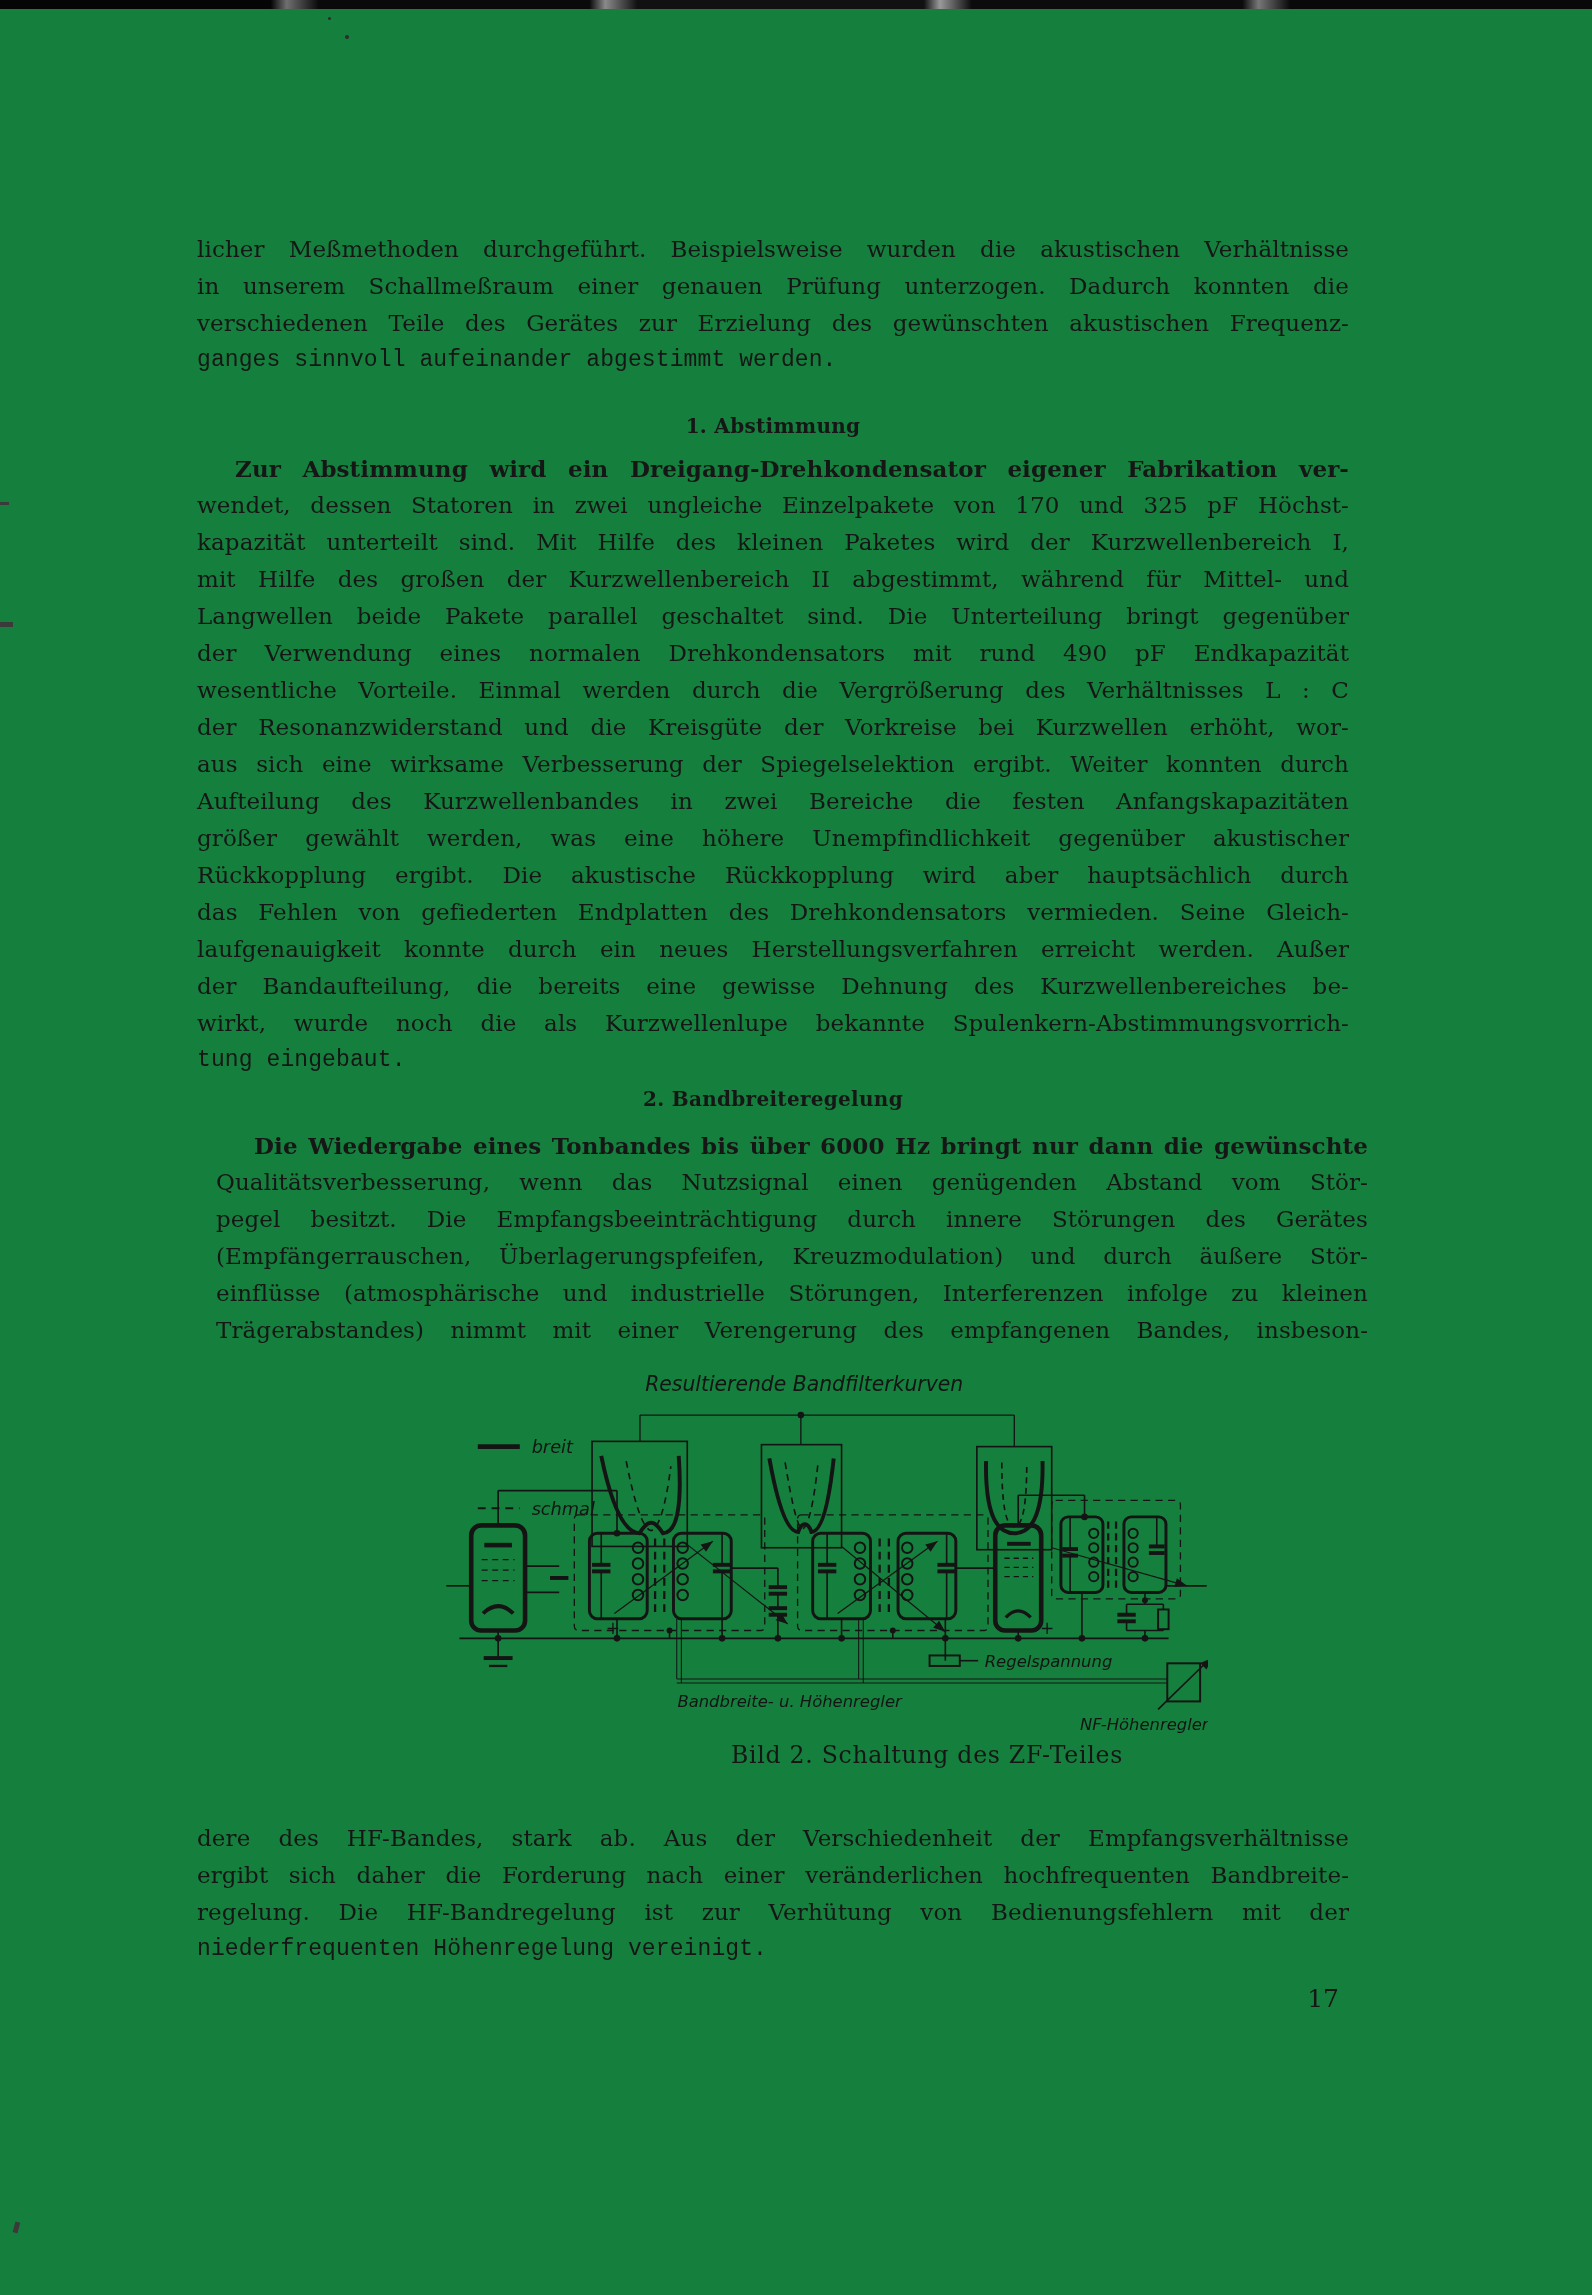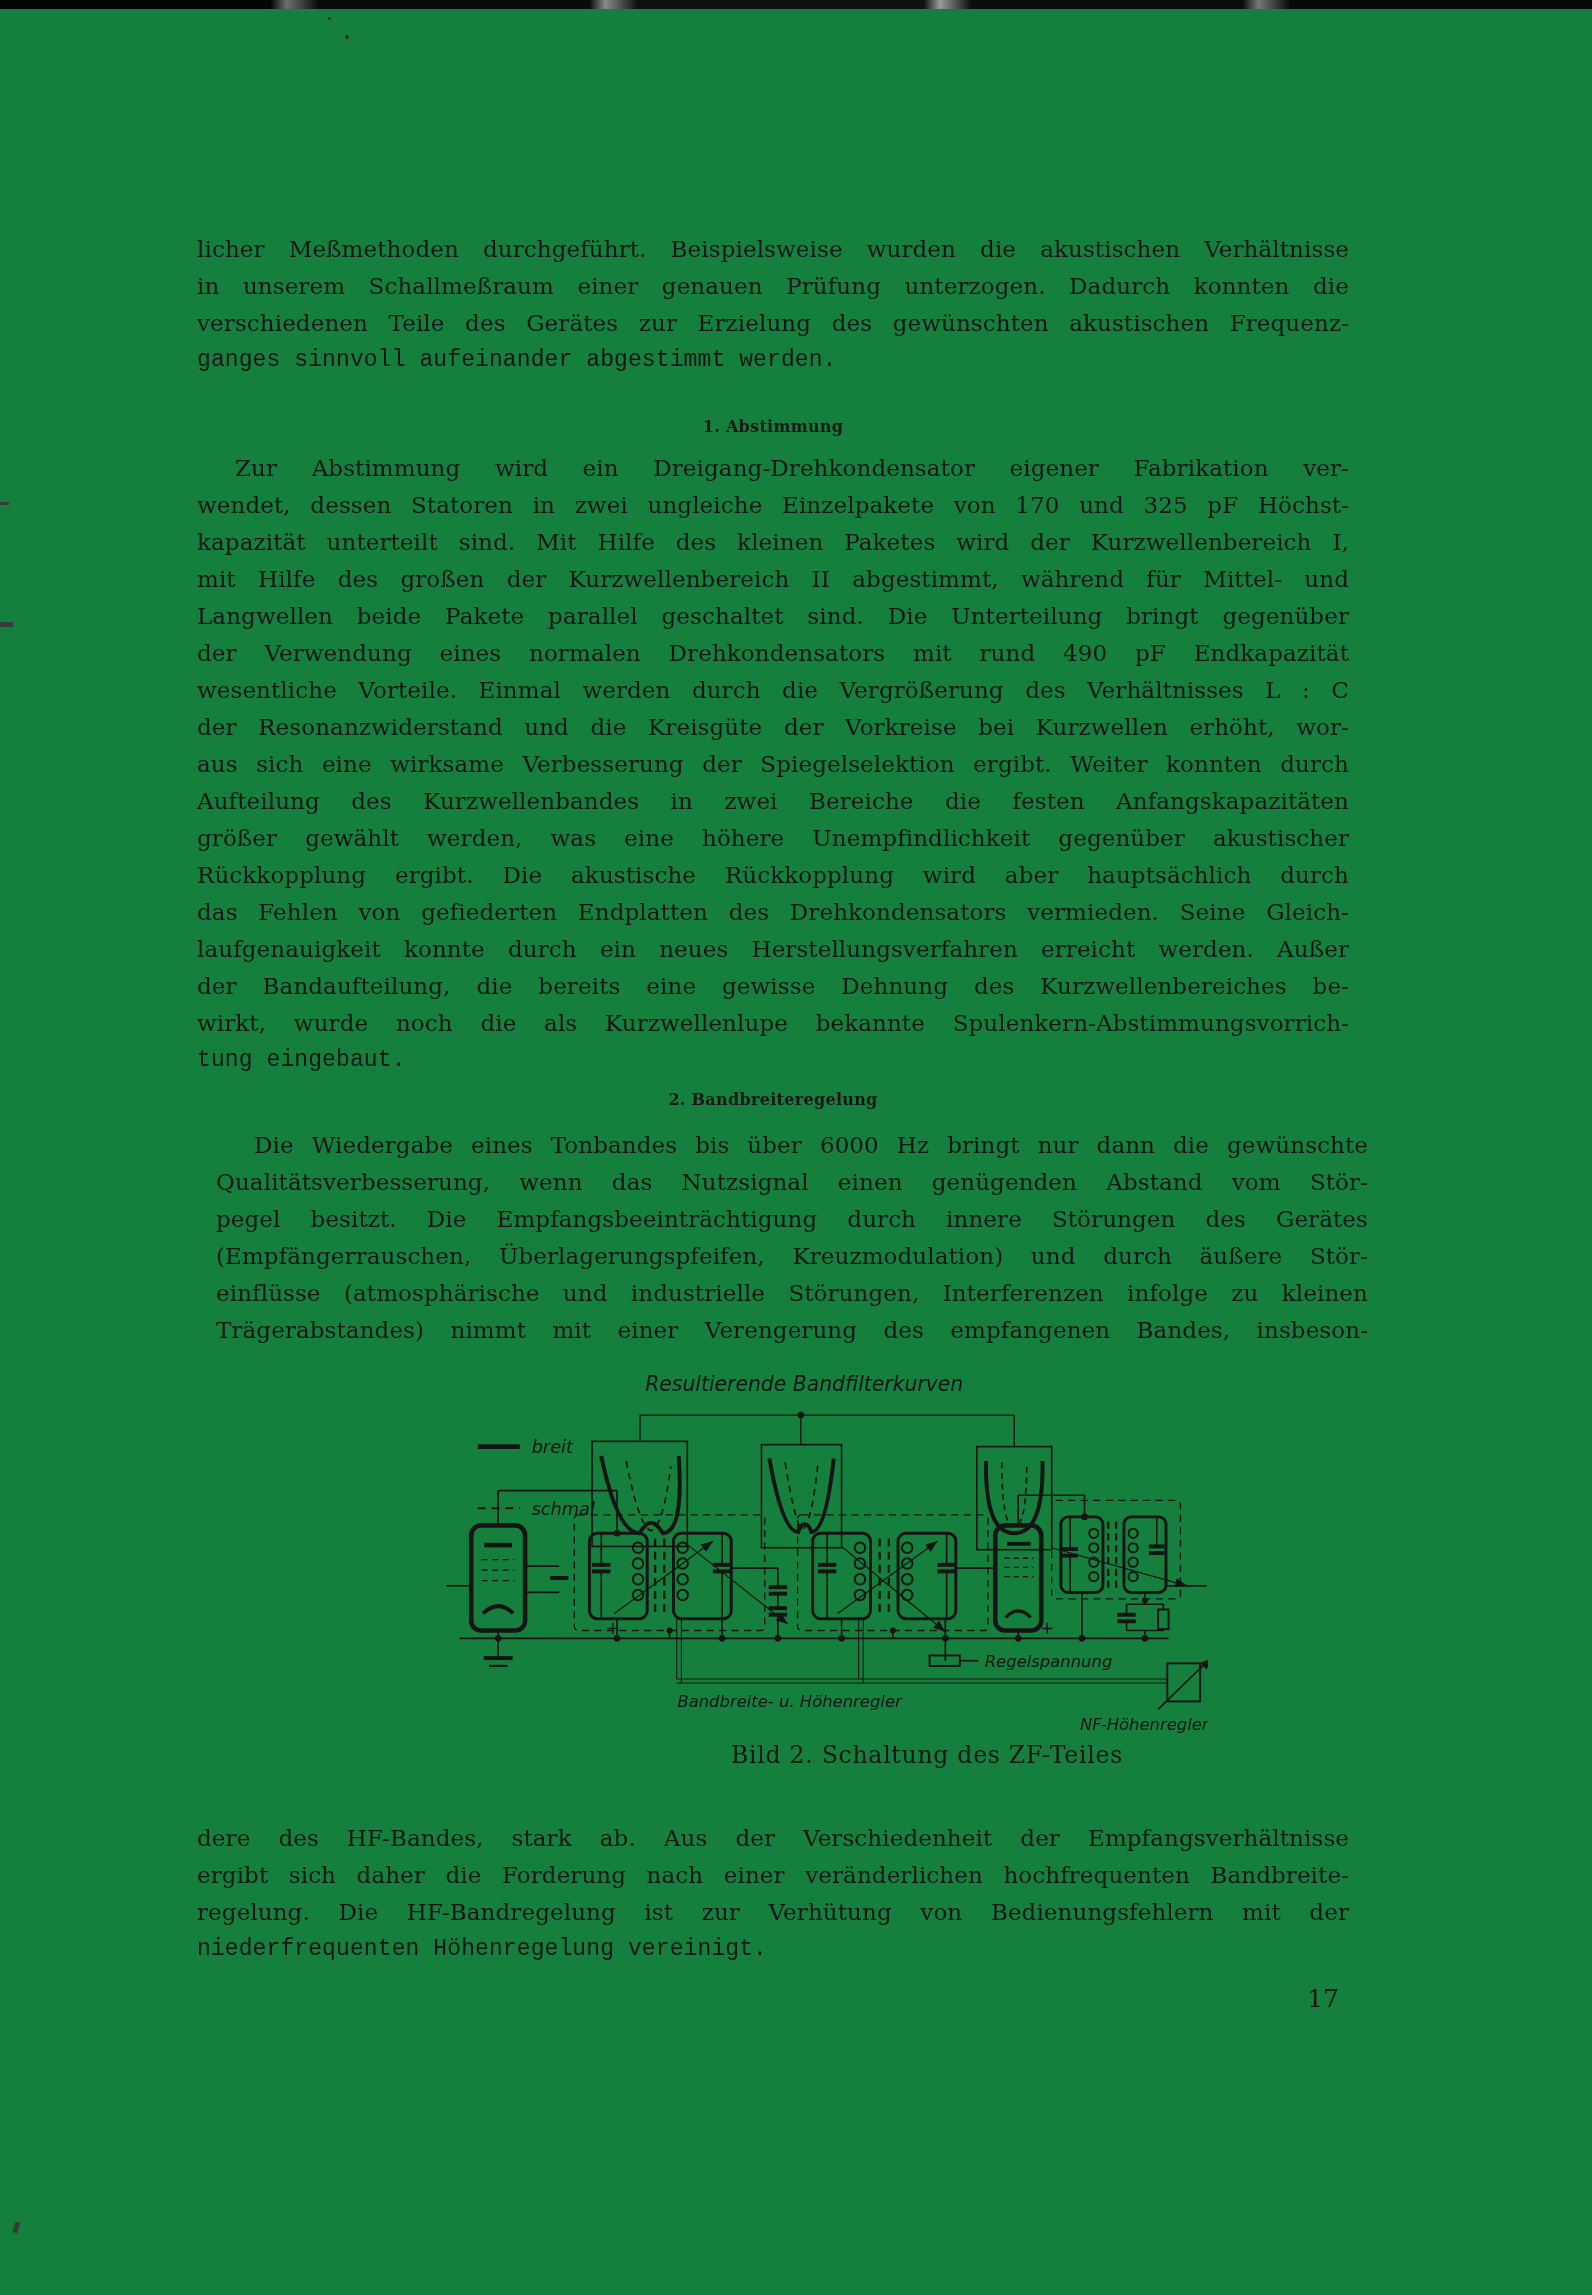--- a/index.html
+++ b/index.html
@@ -23,23 +23,23 @@
   .speck{position:absolute;background:#2b2b2b;border-radius:50%;}
   .margin-mark{position:absolute;background:#3a3a3a;}
   
   .col{position:absolute;left:197px;width:1152px;}
   .ln{
     height:37px;line-height:37px;font-size:23px;
     text-align:justify;text-align-last:justify;
     white-space:normal;letter-spacing:0.1px;
   }
   .ln.last{text-align:left;text-align-last:left;font-family:Liberation Mono, monospace;}
-  .ln.indent{text-indent:38px;}
+  .ln.indent{text-indent:38px;font-weight:bold;}
   .heading{
-    height:37px;line-height:37px;font-size:16px;font-weight:bold;
+    height:37px;line-height:37px;font-size:20px;font-weight:bold;
     text-align:center;letter-spacing:0.3px;
   }
   .caption{
     position:absolute;left:420px;width:703px;top:1741px;
     font-size:23.6px;text-align:right;letter-spacing:0.7px;
   }
   .pagenum{
     position:absolute;left:1208px;width:131px;top:1984px;
     font-size:25px;text-align:right;
   }

